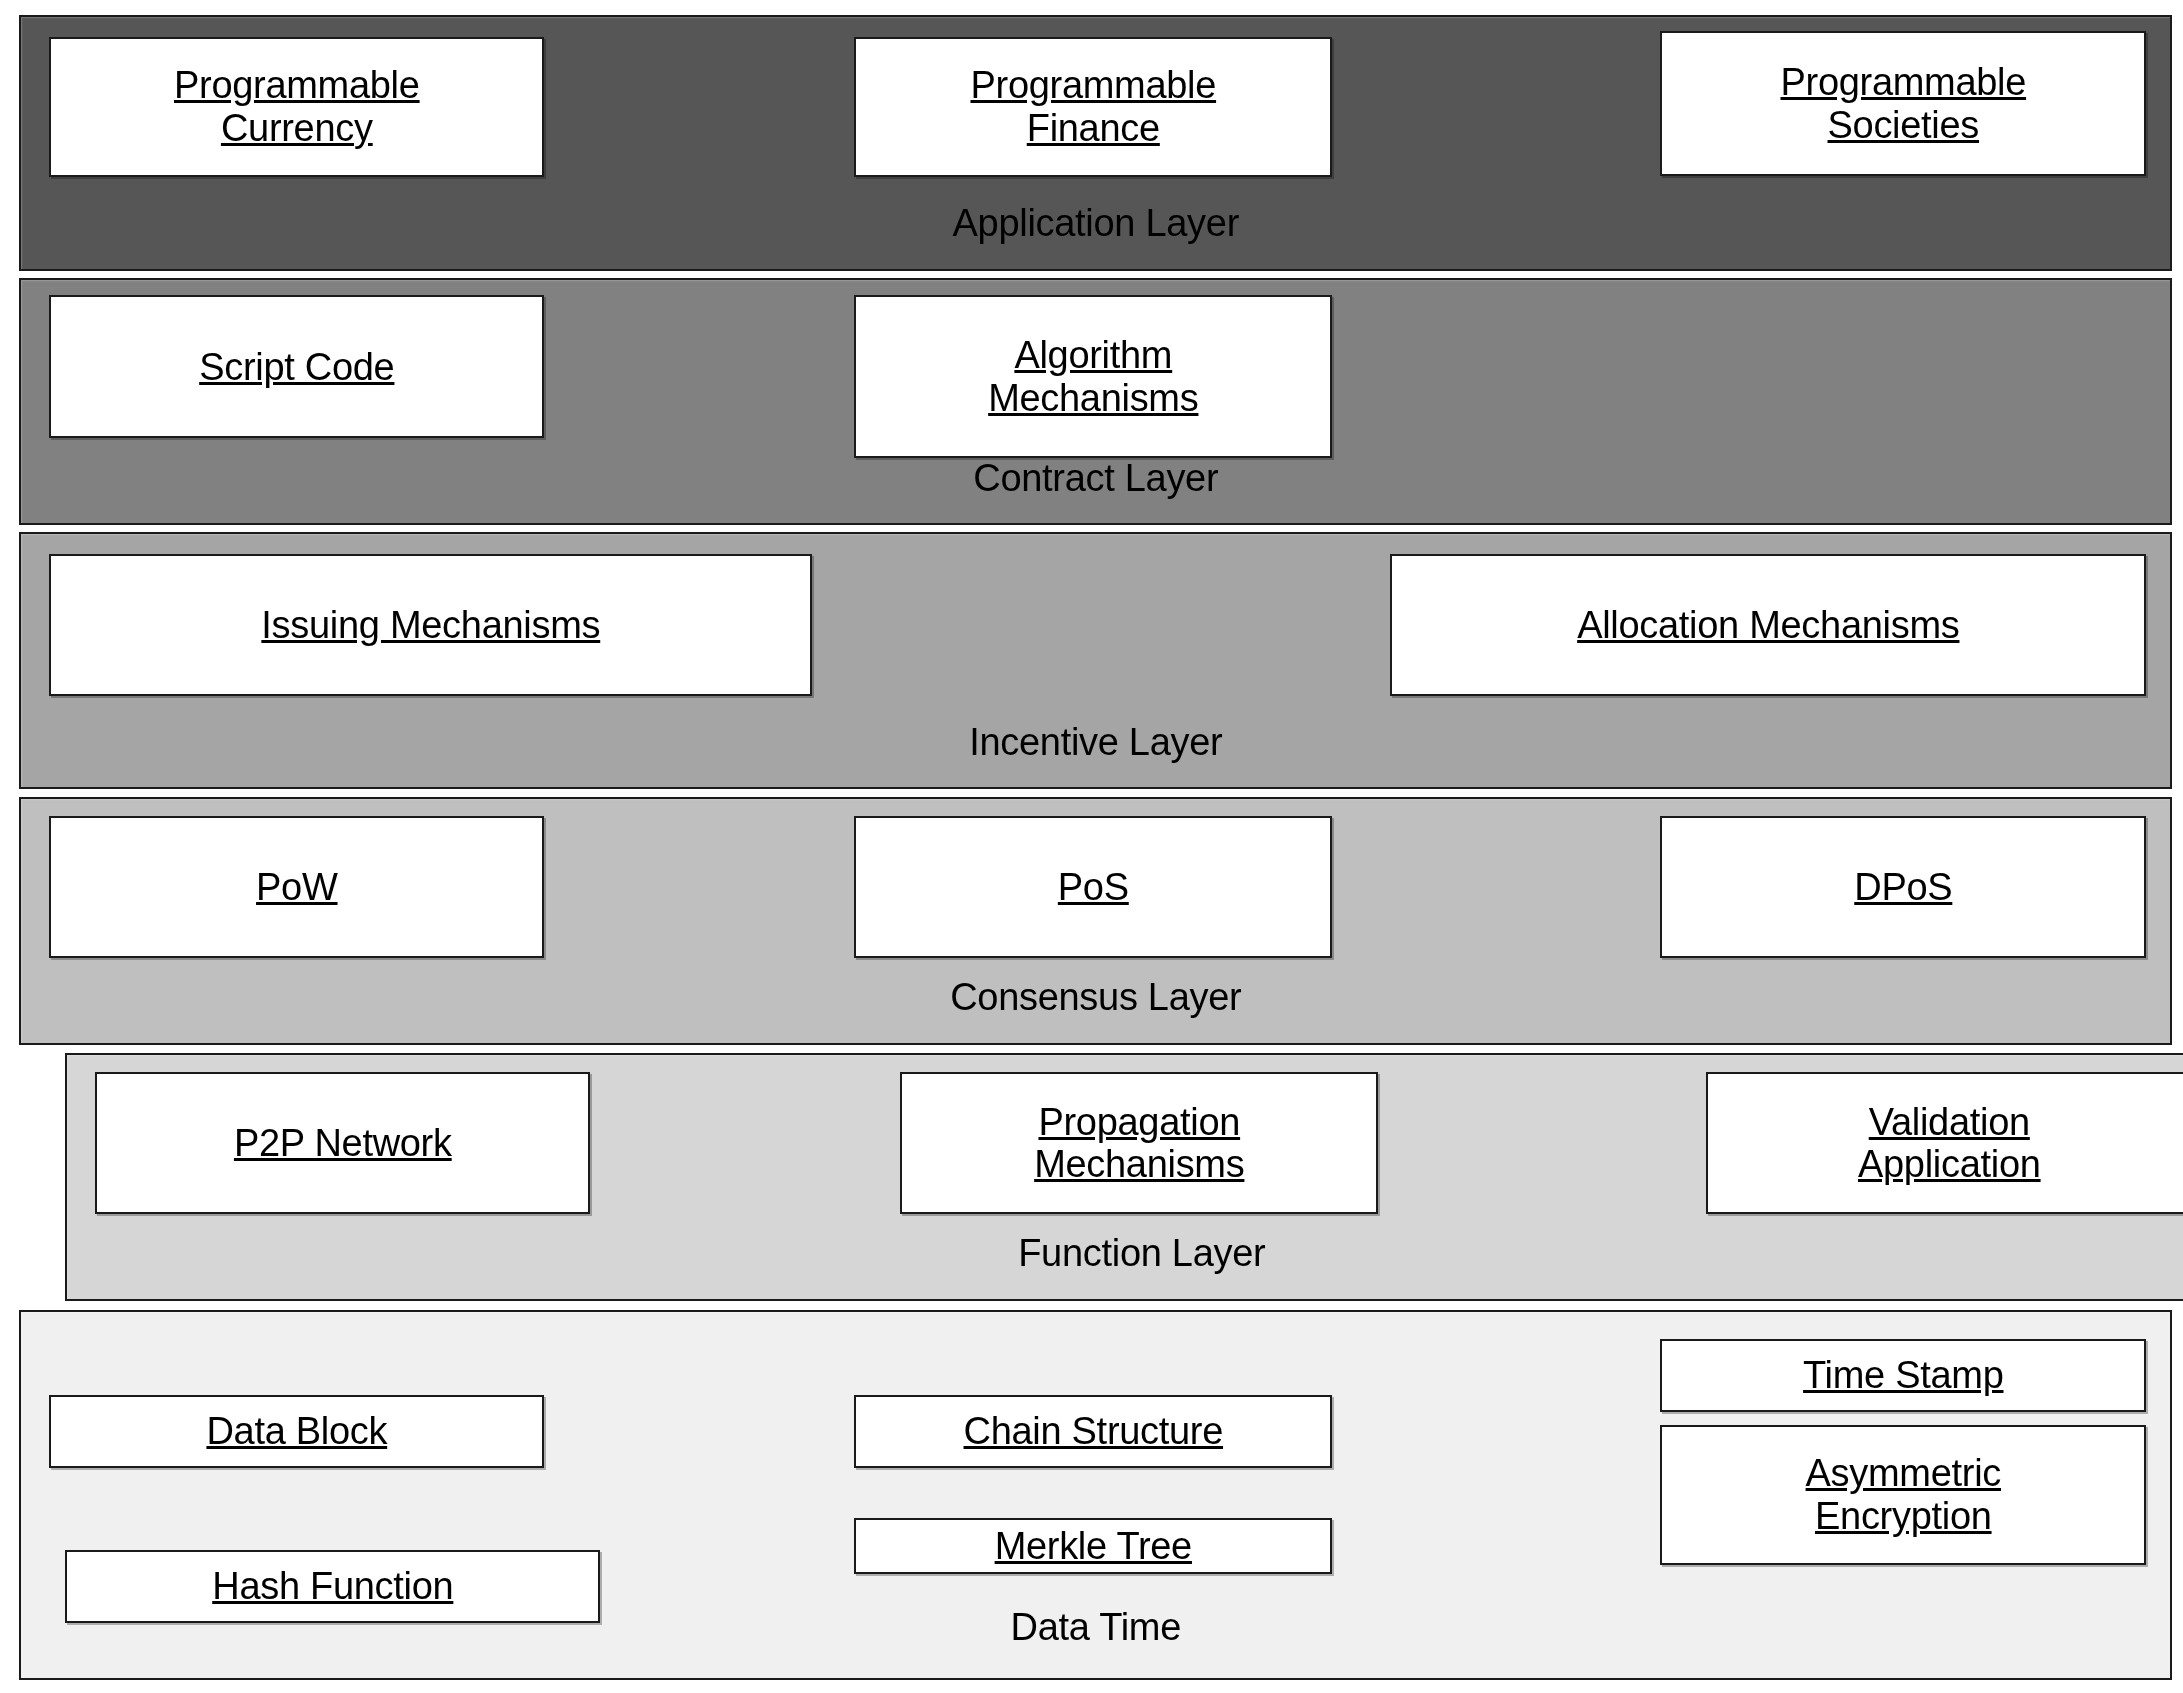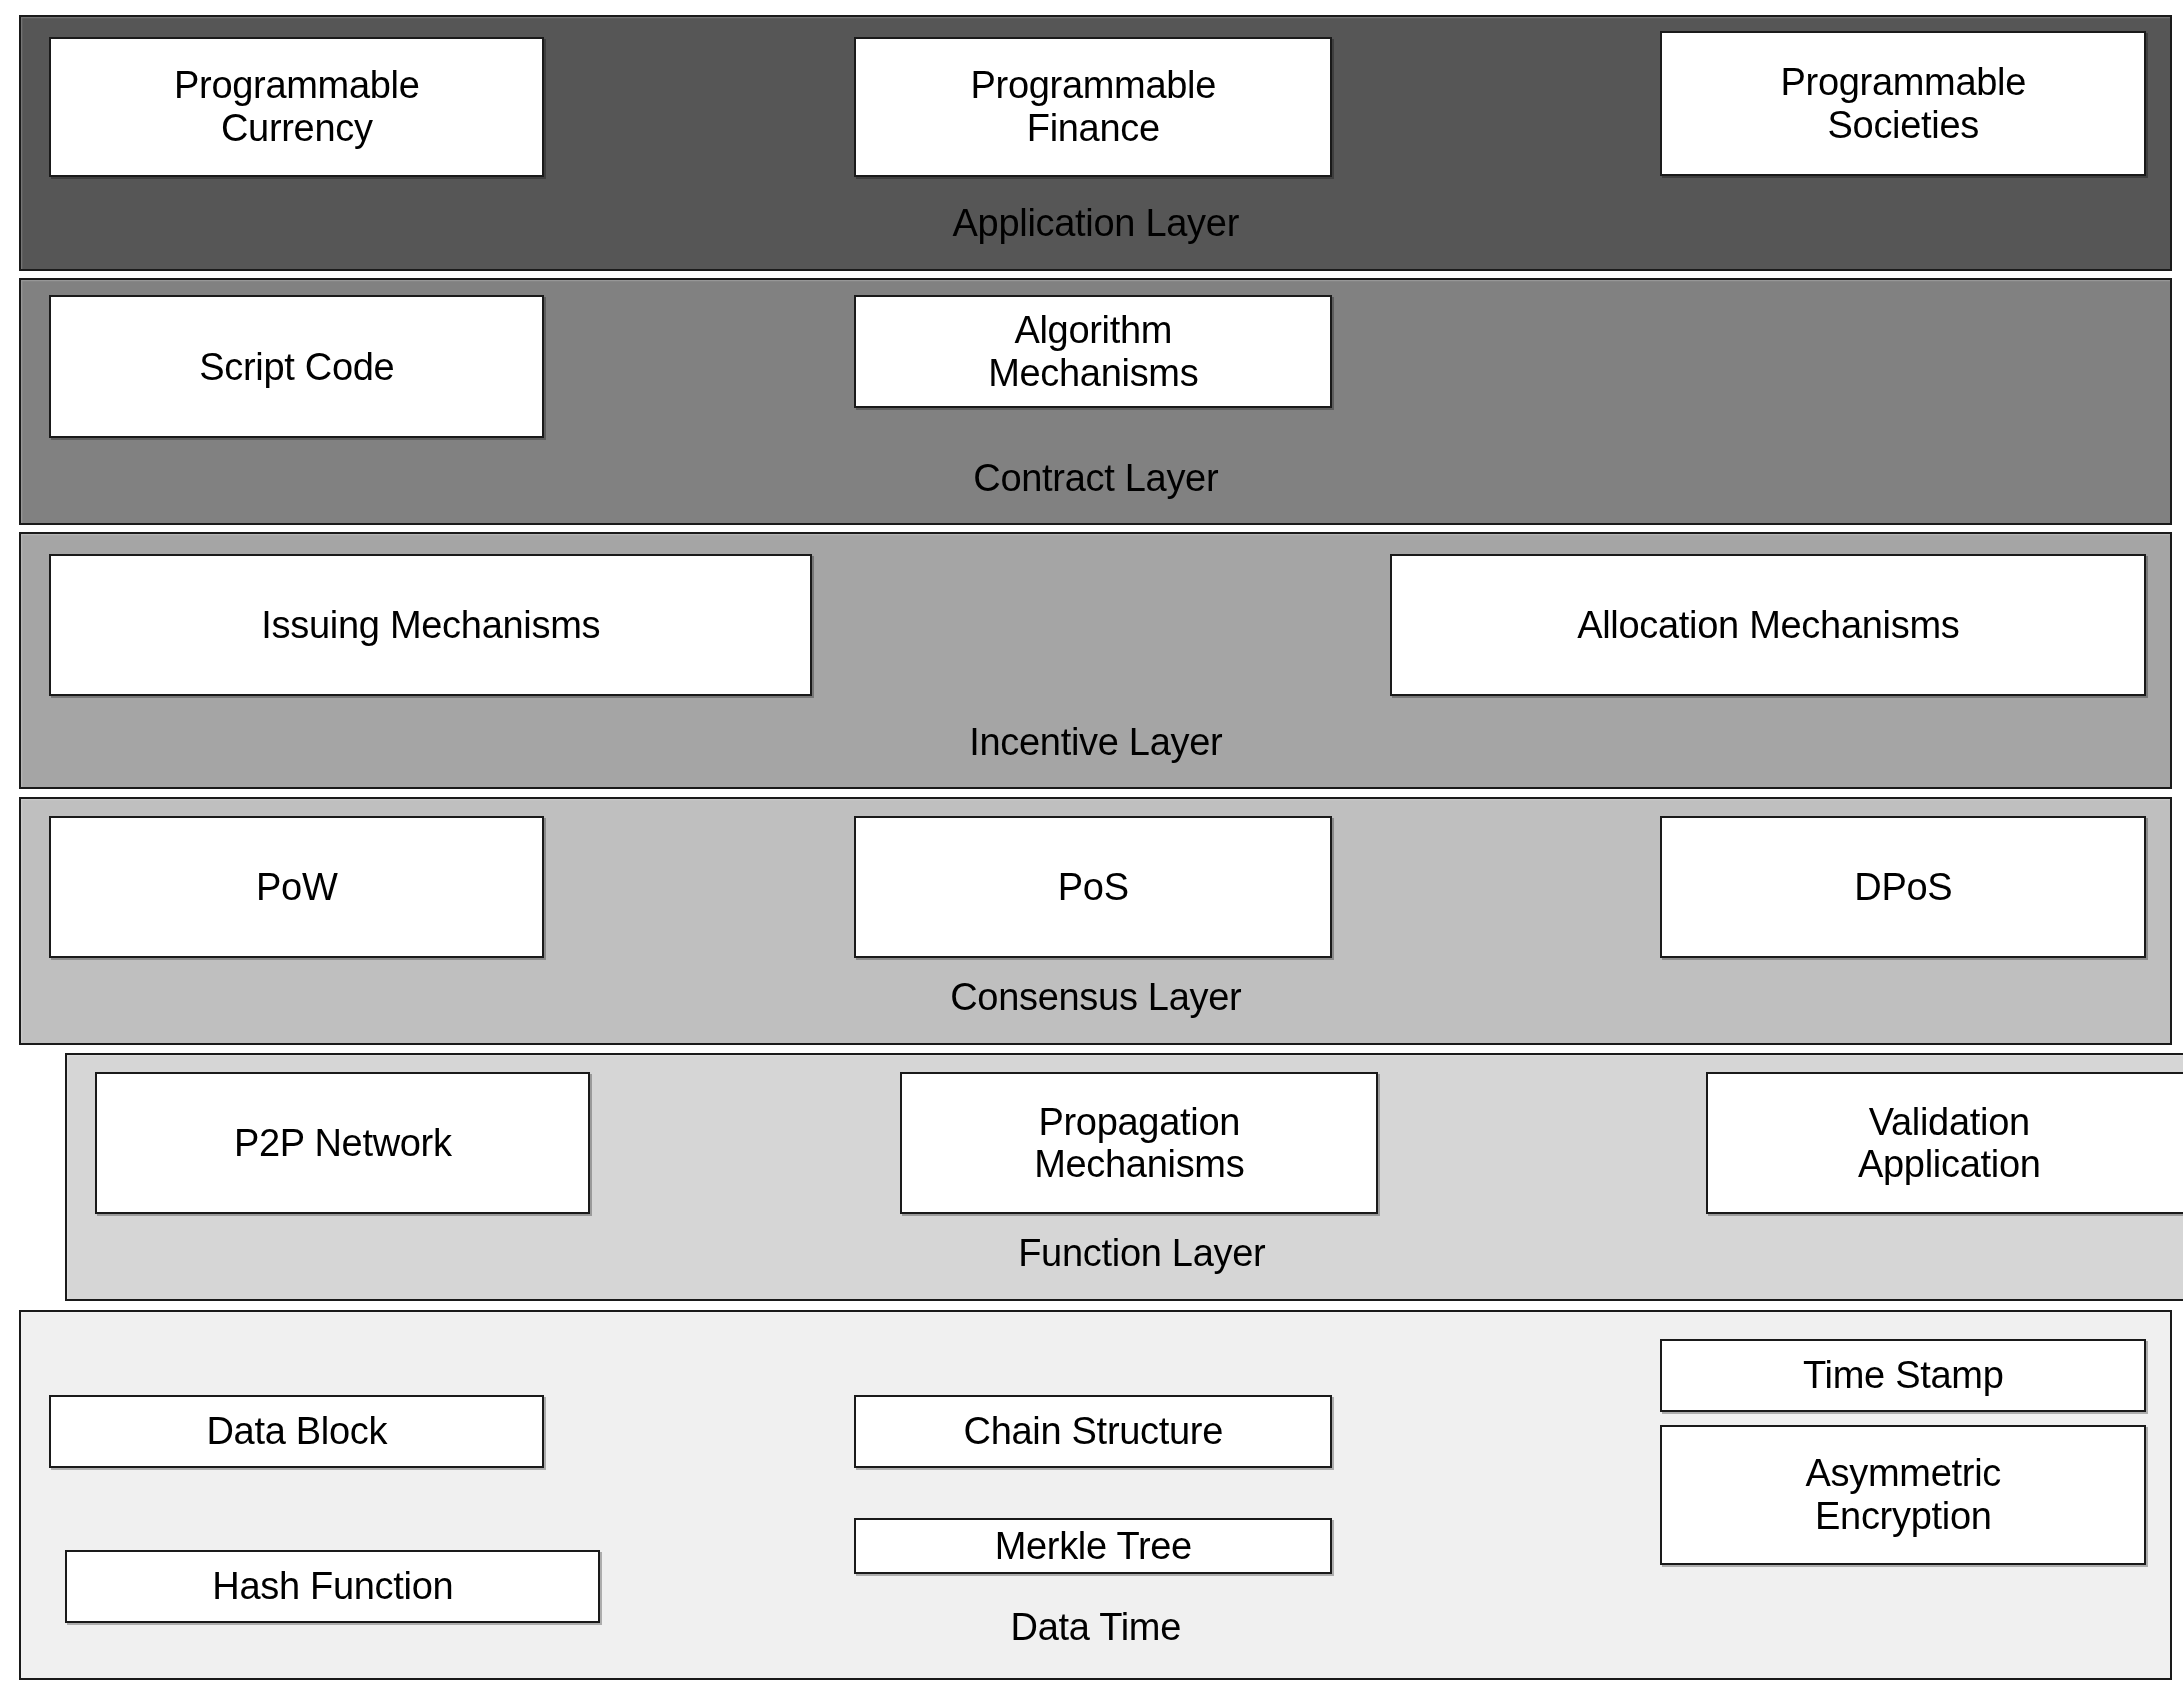--- a/index.html
+++ b/index.html
@@ -42,20 +42,21 @@
     color: #000000;
     font-size: 38px;
     font-weight: 400;
     letter-spacing: -0.3px;
     padding: 2.7px 6.7px;
     box-shadow: 2px 2px 0 rgba(0,0,0,0.28);
   }
   .node .node-text {
     display: block;
     white-space: pre-line;
+    text-decoration: underline;
   }
 
   
   .layer-caption {
     position: absolute;
     left: 0;
     width: 100%;
     text-align: center;
     color: #000000;
     font-size: 38px;
@@ -88,21 +89,21 @@
 
     <div class="layer-caption" style="top:187px;">Application Layer</div>
   </div>
 
   <div class="layer" style="left:19.3px; top:278px; width:2153px; height:247px; background:#818181;">
 
     <div class="node" style="left:28px; top:15.3px; width:495px; height:143px;">
       <span class="node-text">Script Code</span>
     </div>
 
-    <div class="node" style="left:833px; top:15.3px; width:478px; height:113px;">
+    <div class="node" style="left:833px; top:15.3px; width:478px; height:163px;">
       <span class="node-text">Algorithm
 Mechanisms</span>
     </div>
 
 
     <div class="layer-caption" style="top:179px;">Contract Layer</div>
   </div>
 
   <div class="layer" style="left:19.3px; top:532px; width:2153px; height:257px; background:#a5a5a5;">
 

